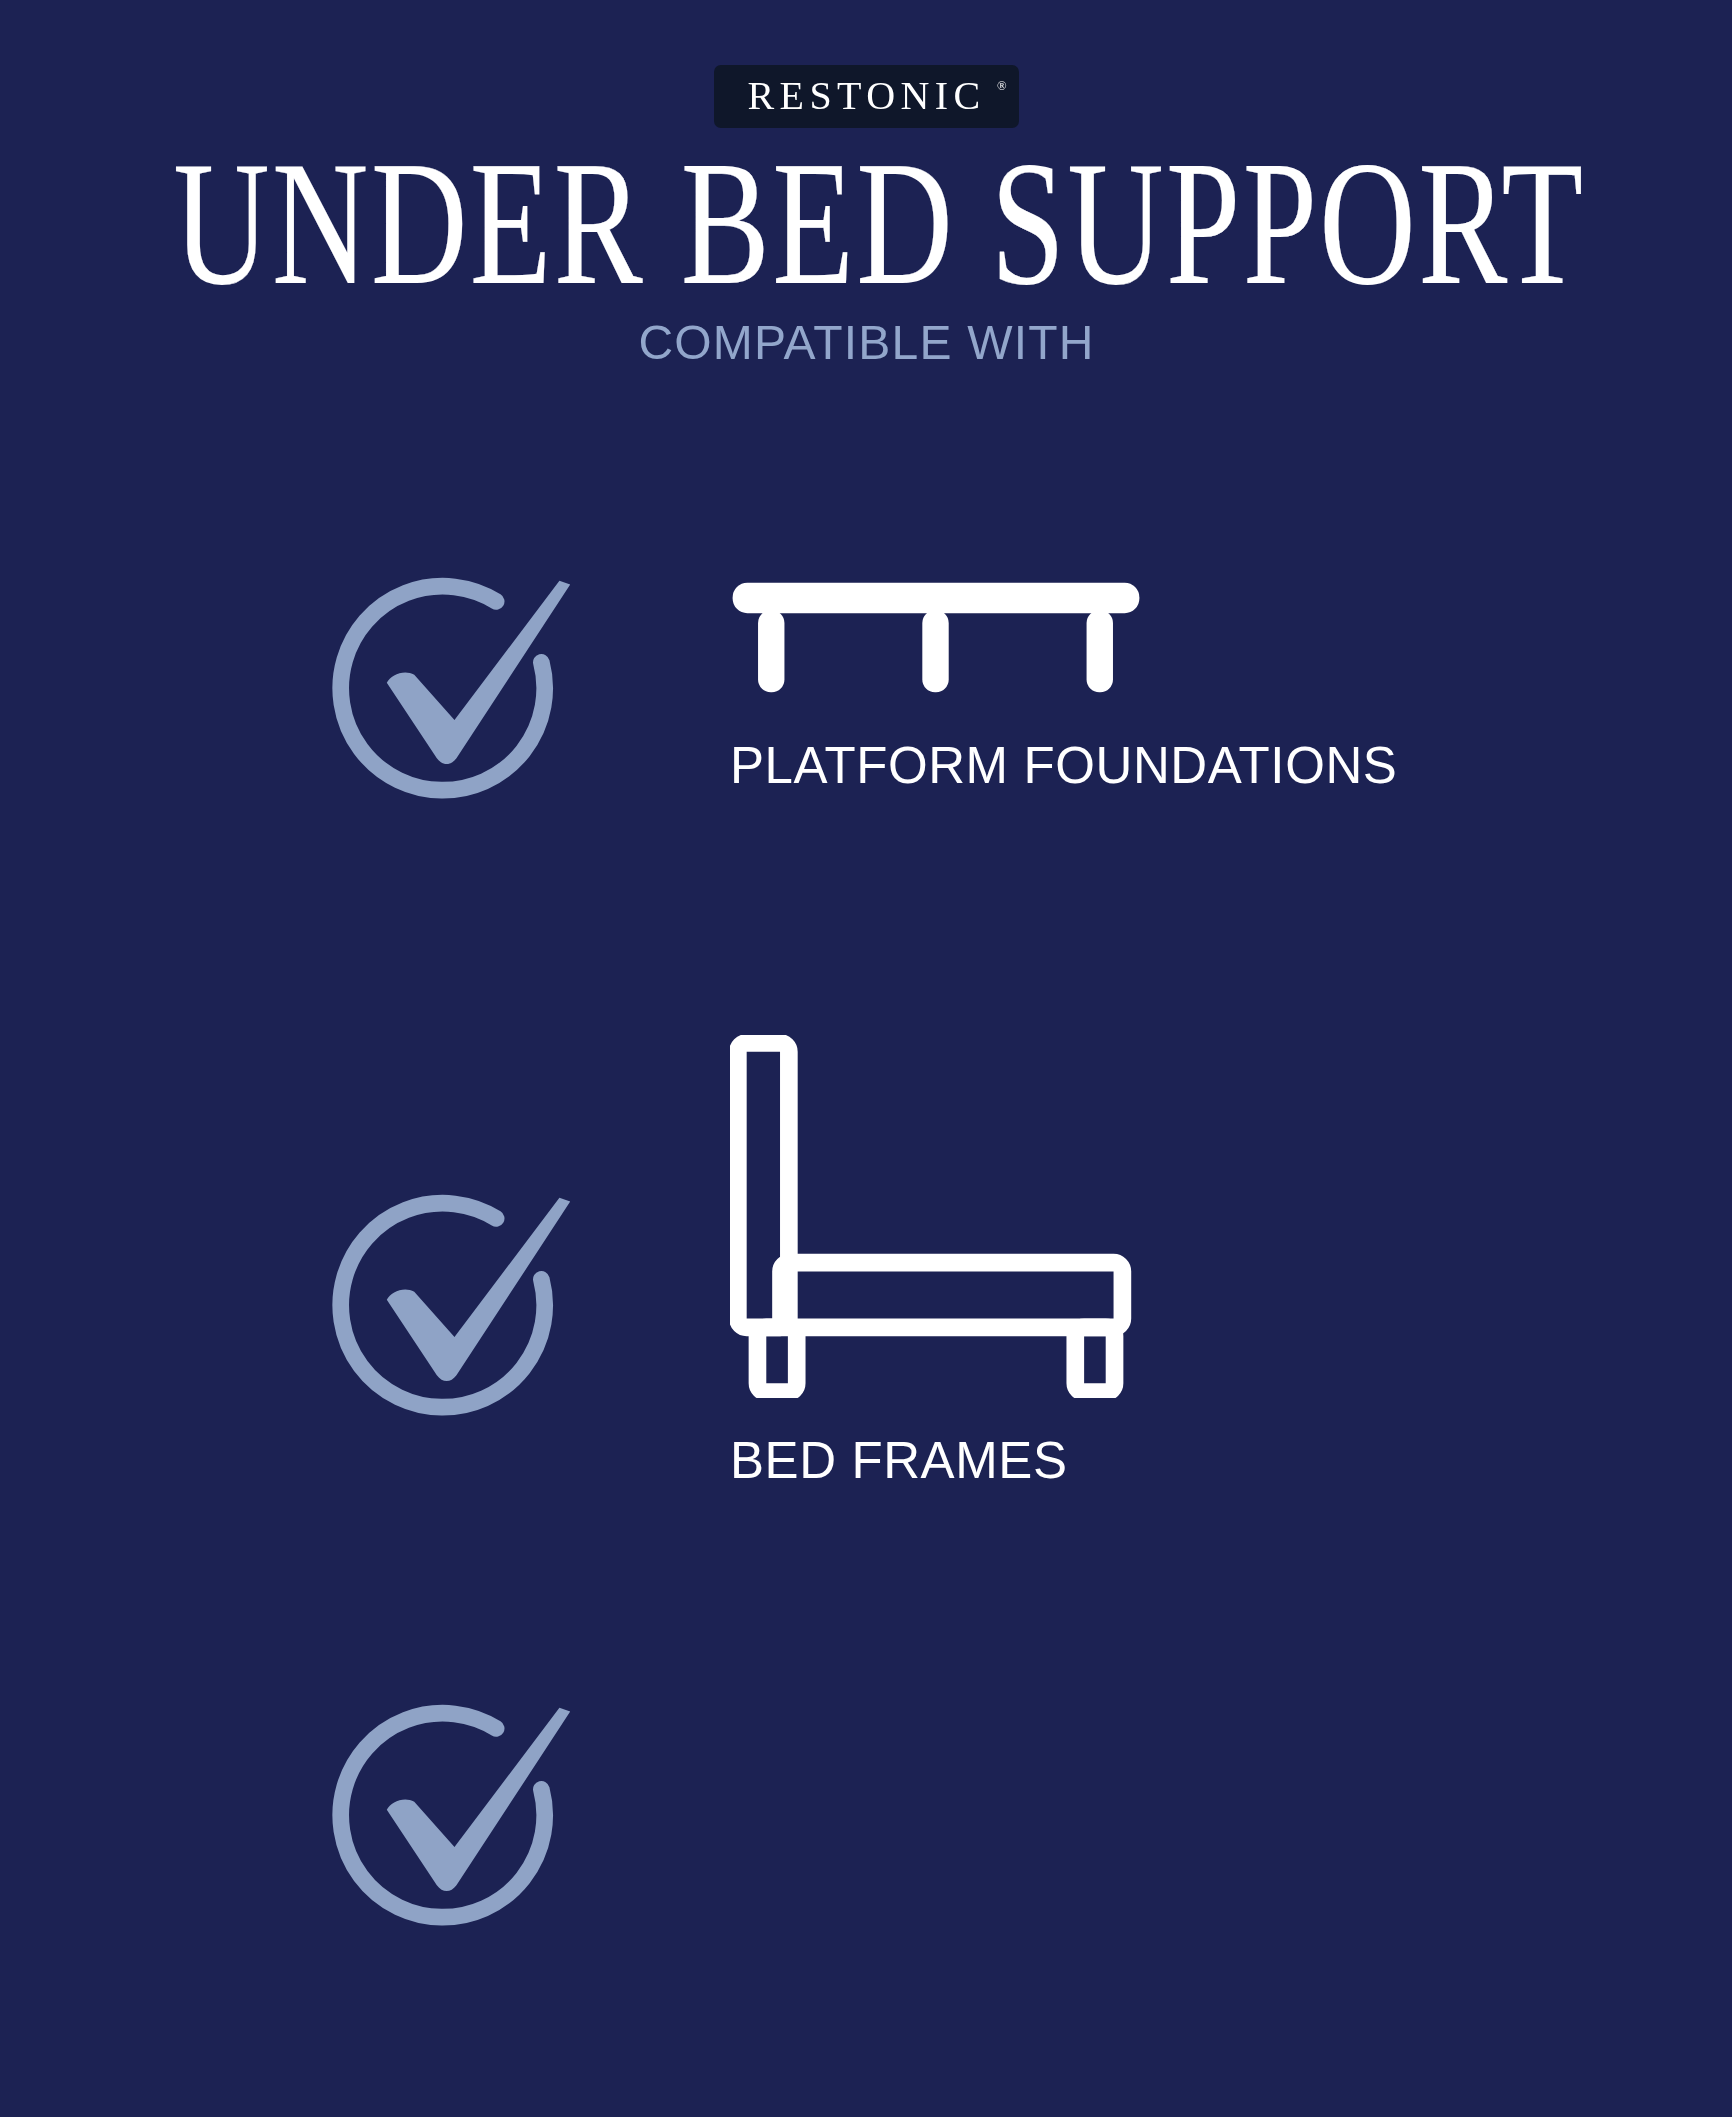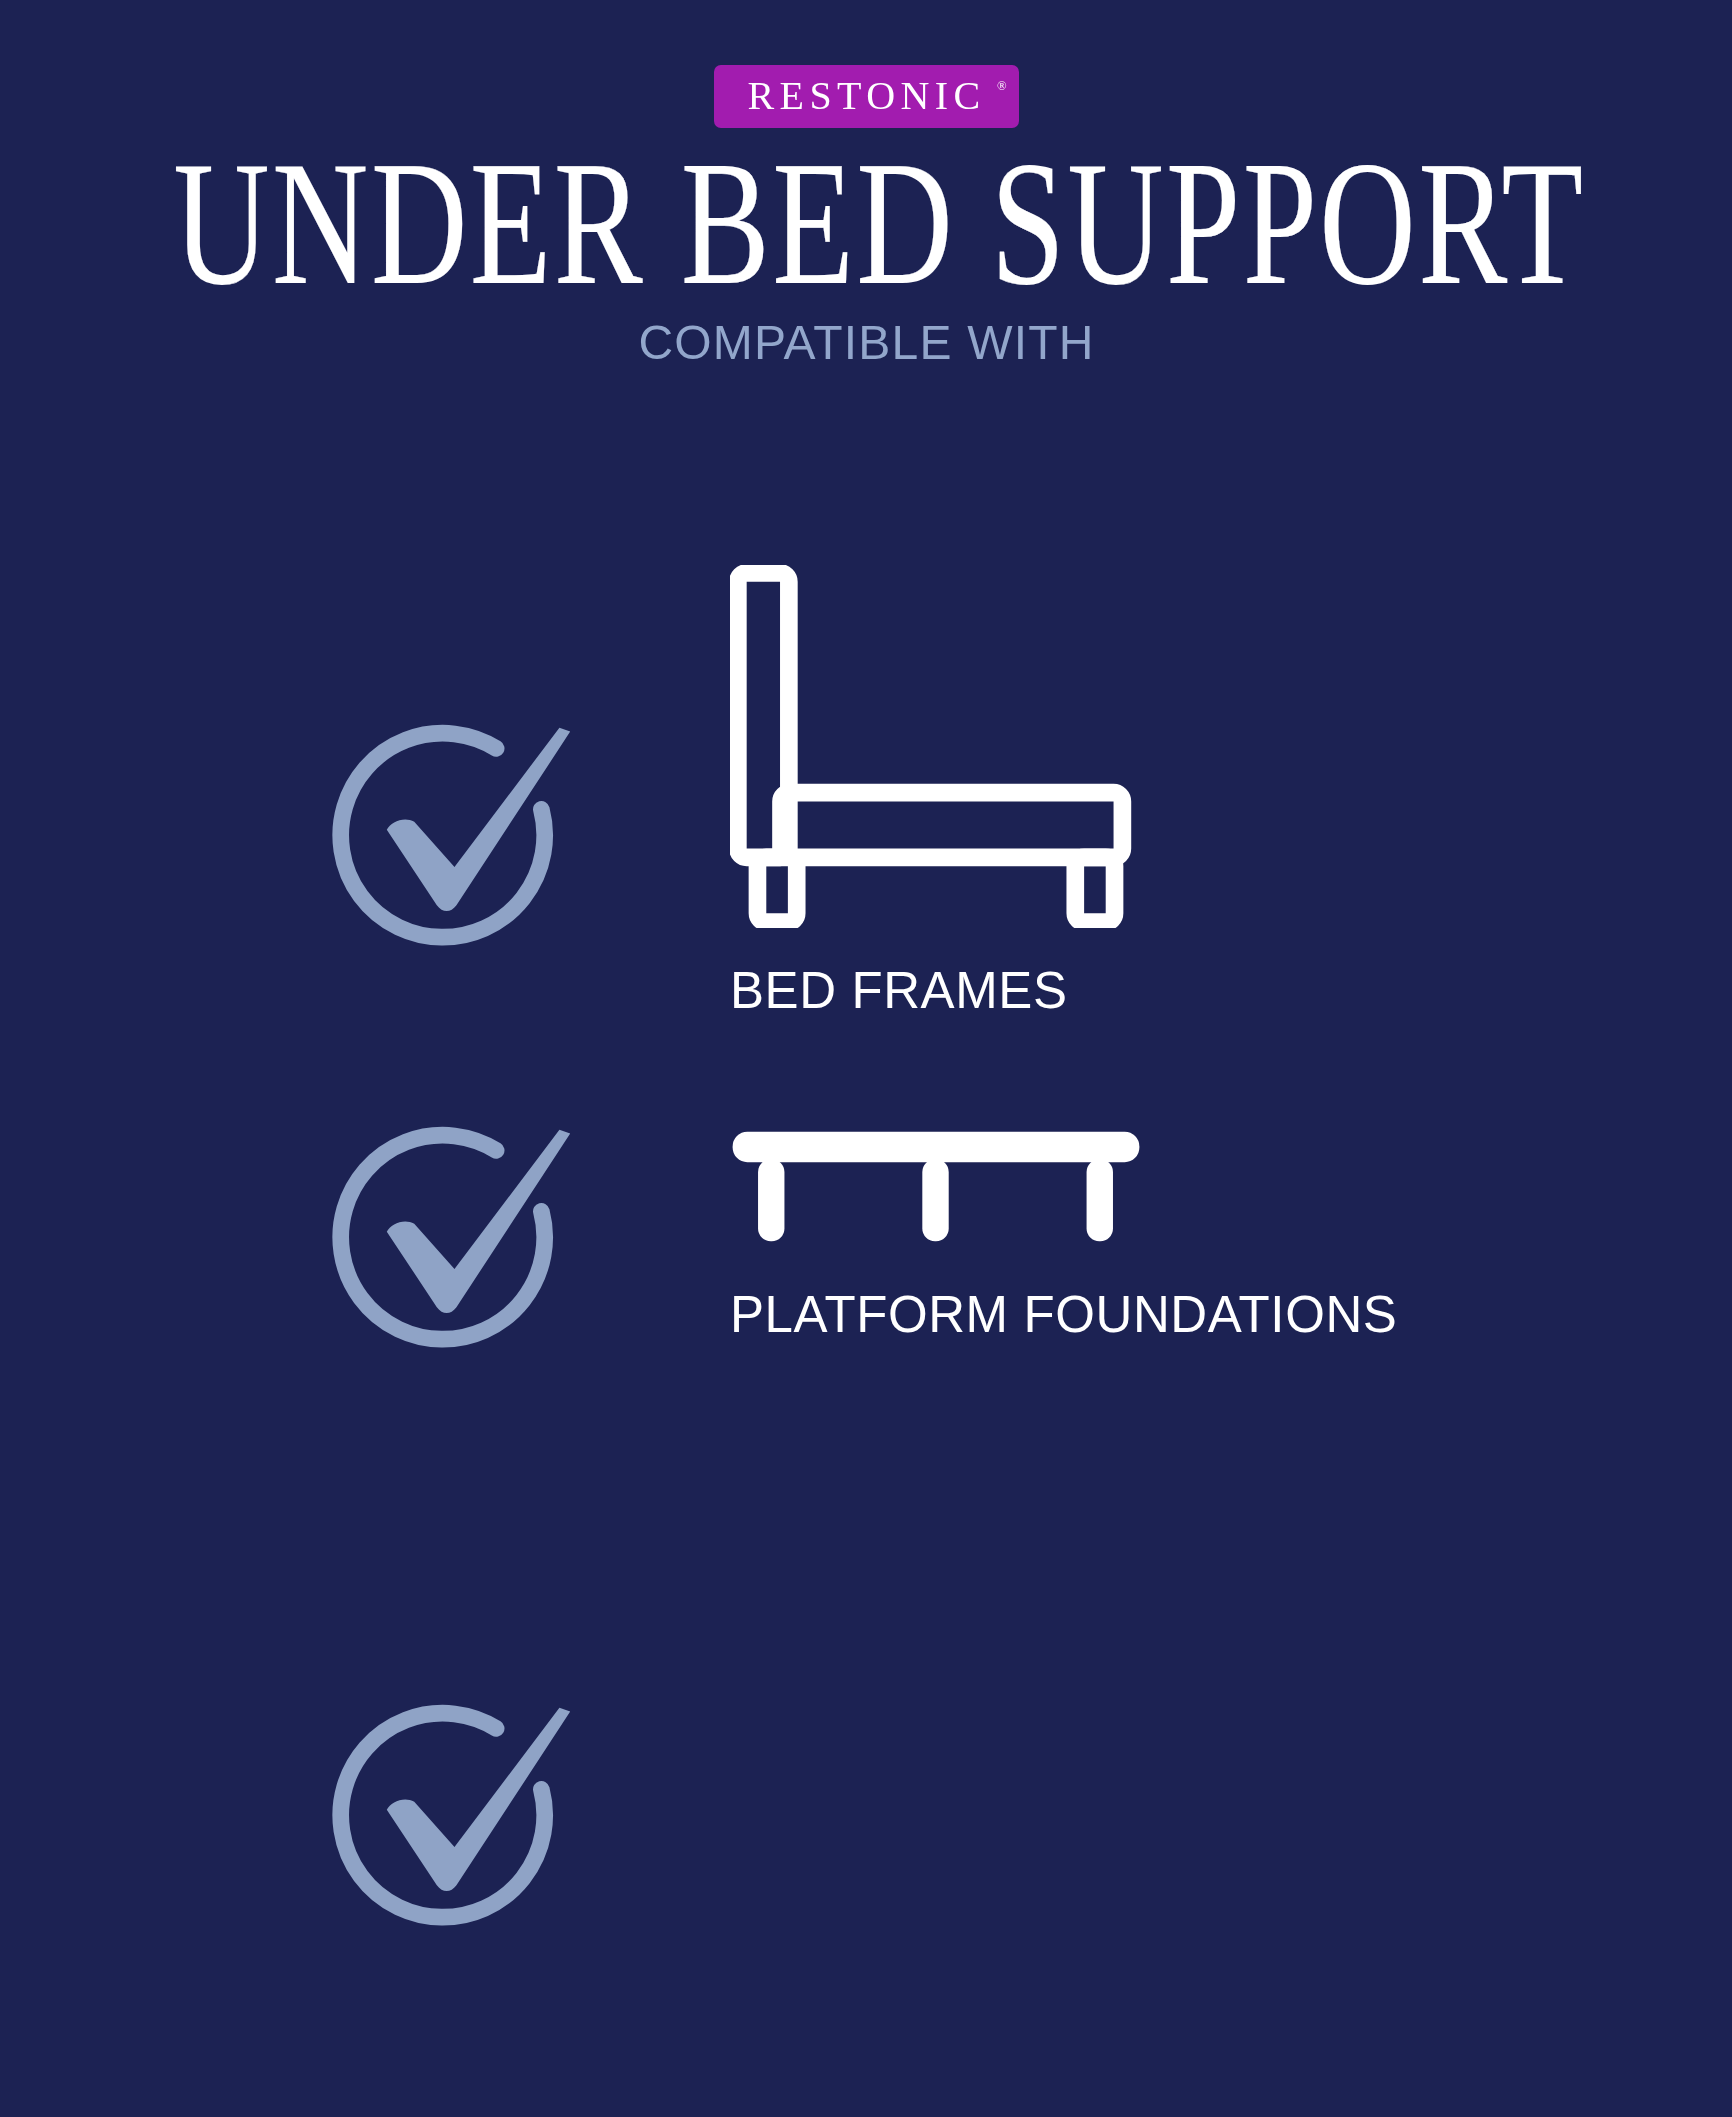--- a/index.html
+++ b/index.html
@@ -27,21 +27,21 @@
     position: absolute;
     top: 0;
     left: 0;
     width: 1733px;
     text-align: center;
   }
 
   .brand-badge {
     display: inline-block;
     margin-top: 65px;
-    background: #a21caf;
+    background: #0f172a;
     border-radius: 6.9px;
     padding: 10.8px 33px 12.7px 33px;
     position: relative;
   }
   .brand-badge-text {
     display: inline-block;
     font-family: "Liberation Serif", serif;
     font-size: 40px;
     letter-spacing: 5.4px;
     color: #ffffff;
@@ -152,20 +152,52 @@
       <span class="brand-badge-text">RESTONIC</span>
       <span class="brand-tm">®</span>
     </div>
 
     <div class="main-title">UNDER BED SUPPORT</div>
 
     <div class="subtitle">COMPATIBLE WITH</div>
   </div>
 
   <div class="rows">
+
+    <div class="row row-platform">
+
+      <div class="check-wrap">
+        <svg width="255" height="255" viewBox="0 0 260 260" xmlns="http://www.w3.org/2000/svg">
+
+          <path d="M 186 44
+                   A 104 104 0 1 0 223 112" fill="none" stroke="#8fa3c6" stroke-width="17" stroke-linecap="round" transform="rotate(-8 130 130)"></path>
+
+          <path d="M 62 120
+                   C 66 112, 80 106, 90 112
+                   L 131 158
+                   L 238 16
+                   L 249 20
+                   L 133 197
+                   C 127 205, 119 205, 113 197
+                   Z" fill="#8fa3c6"></path>
+        </svg>
+      </div>
+
+      <div class="item-body">
+        <div class="item-icon">
+          <svg width="412" height="132" viewBox="0 0 420 135" xmlns="http://www.w3.org/2000/svg">
+            <rect x="2" y="8" width="416" height="31" rx="15" fill="#ffffff"></rect>
+            <rect x="28" y="36" width="27" height="84" rx="13" fill="#ffffff"></rect>
+            <rect x="196" y="36" width="27" height="84" rx="13" fill="#ffffff"></rect>
+            <rect x="364" y="36" width="27" height="84" rx="13" fill="#ffffff"></rect>
+          </svg>
+        </div>
+        <div class="item-label">PLATFORM FOUNDATIONS</div>
+      </div>
+    </div>
 
     <div class="row row-frames">
 
       <div class="check-wrap">
         <svg width="255" height="255" viewBox="0 0 260 260" xmlns="http://www.w3.org/2000/svg">
           <path d="M 186 44
                    A 104 104 0 1 0 223 112" fill="none" stroke="#8fa3c6" stroke-width="17" stroke-linecap="round" transform="rotate(-8 130 130)"></path>
           <path d="M 62 120
                    C 66 112, 80 106, 90 112
                    L 131 158
@@ -187,52 +219,20 @@
 
             <rect x="28" y="298" width="40" height="66" rx="9" fill="none" stroke="#ffffff" stroke-width="18"></rect>
 
             <rect x="352" y="298" width="40" height="66" rx="9" fill="none" stroke="#ffffff" stroke-width="18"></rect>
           </svg>
         </div>
         <div class="item-label">BED FRAMES</div>
       </div>
     </div>
 
-    <div class="row row-platform">
-
-      <div class="check-wrap">
-        <svg width="255" height="255" viewBox="0 0 260 260" xmlns="http://www.w3.org/2000/svg">
-
-          <path d="M 186 44
-                   A 104 104 0 1 0 223 112" fill="none" stroke="#8fa3c6" stroke-width="17" stroke-linecap="round" transform="rotate(-8 130 130)"></path>
-
-          <path d="M 62 120
-                   C 66 112, 80 106, 90 112
-                   L 131 158
-                   L 238 16
-                   L 249 20
-                   L 133 197
-                   C 127 205, 119 205, 113 197
-                   Z" fill="#8fa3c6"></path>
-        </svg>
-      </div>
-
-      <div class="item-body">
-        <div class="item-icon">
-          <svg width="412" height="132" viewBox="0 0 420 135" xmlns="http://www.w3.org/2000/svg">
-            <rect x="2" y="8" width="416" height="31" rx="15" fill="#ffffff"></rect>
-            <rect x="28" y="36" width="27" height="84" rx="13" fill="#ffffff"></rect>
-            <rect x="196" y="36" width="27" height="84" rx="13" fill="#ffffff"></rect>
-            <rect x="364" y="36" width="27" height="84" rx="13" fill="#ffffff"></rect>
-          </svg>
-        </div>
-        <div class="item-label">PLATFORM FOUNDATIONS</div>
-      </div>
-    </div>
-
     <div class="row row-bases">
 
       <div class="check-wrap">
         <svg width="255" height="255" viewBox="0 0 260 260" xmlns="http://www.w3.org/2000/svg">
           <path d="M 186 44
                    A 104 104 0 1 0 223 112" fill="none" stroke="#8fa3c6" stroke-width="17" stroke-linecap="round" transform="rotate(-8 130 130)"></path>
           <path d="M 62 120
                    C 66 112, 80 106, 90 112
                    L 131 158
                    L 238 16

